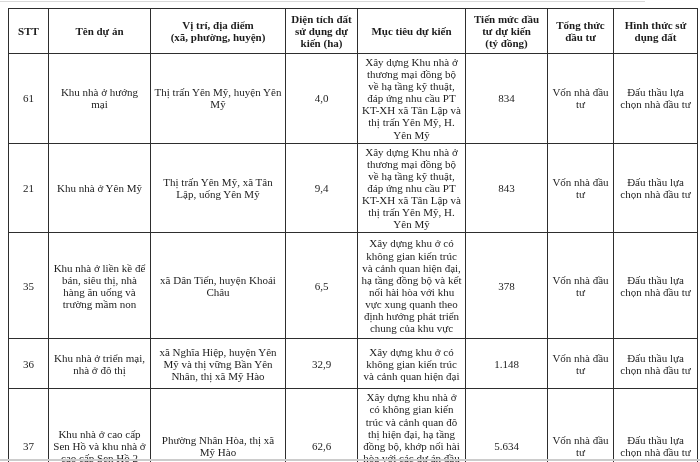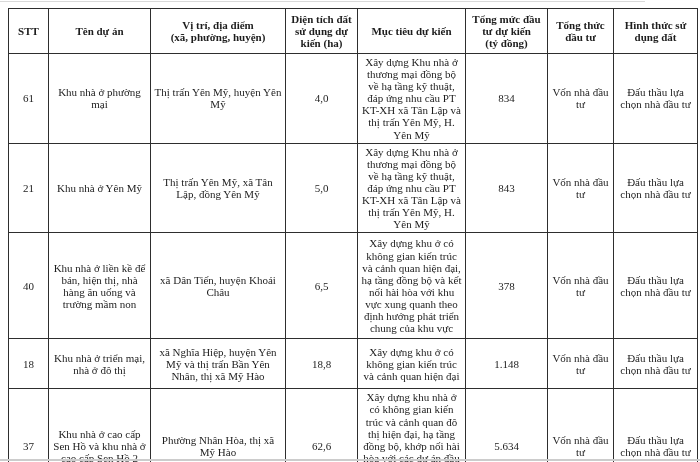--- a/index.html
+++ b/index.html
@@ -66,65 +66,65 @@
     <thead>
       <tr class="h-header">
         <th>STT</th>
         <th>Tên dự án</th>
         <th>Vị trí, địa điểm
 (xã, phường, huyện)</th>
         <th>Diện tích đất
 sử dụng dự
 kiến (ha)</th>
         <th>Mục tiêu dự kiến</th>
-        <th>Tổng mức đầu
+        <th>Tiến mức đầu
 tư dự kiến
 (tỷ đồng)</th>
         <th>Tổng thức
 đầu tư</th>
         <th>Hình thức sử
 dụng đất</th>
       </tr>
     </thead>
     <tbody>
       <tr class="h-r33">
         <td>61</td>
-        <td>Khu nhà ở phường mại</td>
+        <td>Khu nhà ở hướng mại</td>
         <td>Thị trấn Yên Mỹ, huyện Yên Mỹ</td>
         <td>4,0</td>
         <td>Xây dựng Khu nhà ở thương mại đồng bộ về hạ tầng kỹ thuật, đáp ứng nhu cầu PT KT-XH xã Tân Lập và thị trấn Yên Mỹ, H. Yên Mỹ</td>
         <td>834</td>
         <td>Vốn nhà đầu tư</td>
         <td>Đấu thầu lựa chọn nhà đầu tư</td>
       </tr>
       <tr class="h-r34">
         <td>21</td>
         <td>Khu nhà ở Yên Mỹ</td>
-        <td>Thị trấn Yên Mỹ, xã Tân Lập, đồng Yên Mỹ</td>
-        <td>5,0</td>
+        <td>Thị trấn Yên Mỹ, xã Tân Lập, uống Yên Mỹ</td>
+        <td>9,4</td>
         <td>Xây dựng Khu nhà ở thương mại đồng bộ về hạ tầng kỹ thuật, đáp ứng nhu cầu PT KT-XH xã Tân Lập và thị trấn Yên Mỹ, H. Yên Mỹ</td>
         <td>843</td>
         <td>Vốn nhà đầu tư</td>
         <td>Đấu thầu lựa chọn nhà đầu tư</td>
       </tr>
       <tr class="h-r35">
-        <td>40</td>
-        <td>Khu nhà ở liền kề để bán, hiện thị, nhà hàng ăn uống và trường mầm non</td>
+        <td>35</td>
+        <td>Khu nhà ở liền kề để bán, siêu thị, nhà hàng ăn uống và trường mầm non</td>
         <td>xã Dân Tiến, huyện Khoái Châu</td>
         <td>6,5</td>
         <td>Xây dựng khu ở có không gian kiến trúc và cảnh quan hiện đại, hạ tầng đồng bộ và kết nối hài hòa với khu vực xung quanh theo định hướng phát triển chung của khu vực</td>
         <td>378</td>
         <td>Vốn nhà đầu tư</td>
         <td>Đấu thầu lựa chọn nhà đầu tư</td>
       </tr>
       <tr class="h-r36">
-        <td>18</td>
+        <td>36</td>
         <td>Khu nhà ở triển mại, nhà ở đô thị</td>
-        <td>xã Nghĩa Hiệp, huyện Yên Mỹ và thị trấn Bần Yên Nhân, thị xã Mỹ Hào</td>
-        <td>18,8</td>
+        <td>xã Nghĩa Hiệp, huyện Yên Mỹ và thị vững Bần Yên Nhân, thị xã Mỹ Hào</td>
+        <td>32,9</td>
         <td>Xây dựng khu ở có không gian kiến trúc và cảnh quan hiện đại</td>
         <td>1.148</td>
         <td>Vốn nhà đầu tư</td>
         <td>Đấu thầu lựa chọn nhà đầu tư</td>
       </tr>
       <tr class="h-r37">
         <td>37</td>
         <td>Khu nhà ở cao cấp Sen Hồ và khu nhà ở cao cấp Sen Hồ 2</td>
         <td>Phường Nhân Hòa, thị xã Mỹ Hào</td>
         <td>62,6</td>

